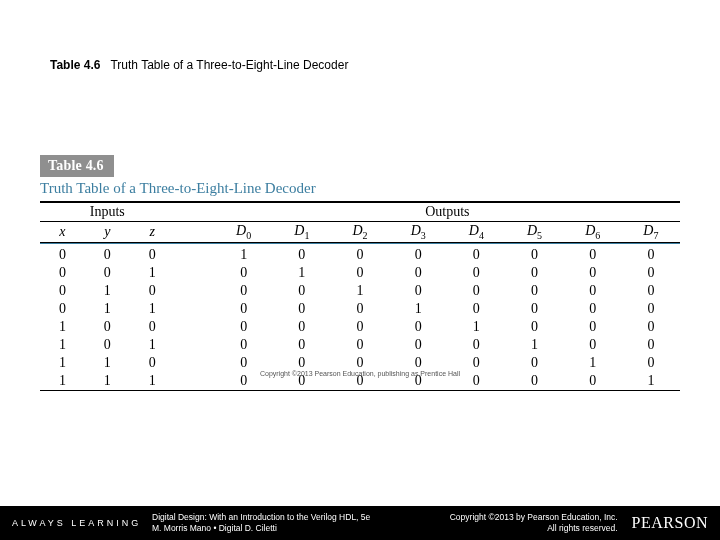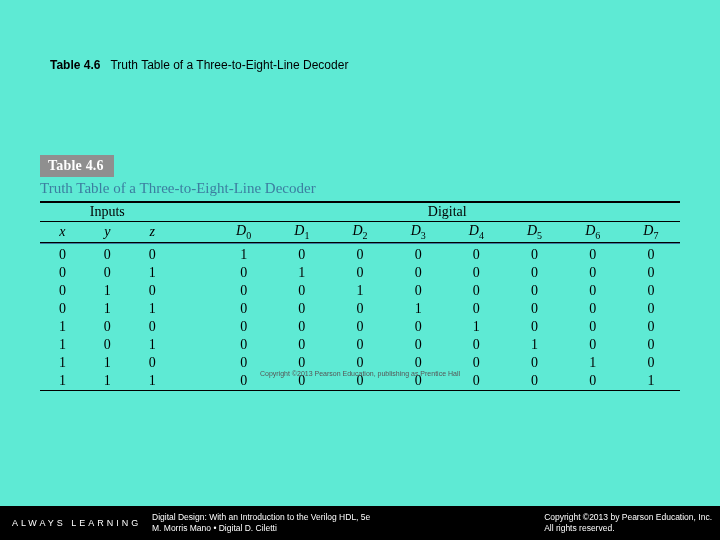--- a/index.html
+++ b/index.html
@@ -8,21 +8,21 @@
     width: 720px;
     height: 540px;
     background: #000;
     font-family: Verdana, Geneva, sans-serif;
     overflow: hidden;
   }
   .slide {
     position: relative;
     width: 720px;
     height: 540px;
-    background: #5eead4;
+    background: #ffffff;
     box-sizing: border-box;
   }
   .heading {
     position: absolute;
     top: 58px;
     left: 50px;
     font-size: 12px;
     color: #000;
   }
   .heading b { font-weight: 700; }
@@ -112,21 +112,21 @@
     font-weight: 300;
     white-space: nowrap;
   }
   .footer .book {
     flex: 1;
     line-height: 1.25;
     padding-left: 30px;
   }
   .footer .book .t1 { }
   .footer .copy {
-    text-align: left;
+    text-align: right;
     line-height: 1.25;
     padding-right: 8px;
     white-space: nowrap;
   }
   .footer .logo {
     padding: 0 12px 0 6px;
     font-family: "Times New Roman", serif;
     font-size: 16px;
     letter-spacing: .5px;
   }
@@ -142,21 +142,21 @@
 
   <div class="tablewrap">
     <div class="tbl-num">Table 4.6</div>
     <div class="tbl-title">Truth Table of a Three-to-Eight-Line Decoder</div>
 
     <table class="truth">
       <tbody>
           <tr class="grp rule-top">
         <th colspan="3">Inputs</th>
         <th class="gap-col"></th>
-        <th colspan="8">Digital</th>
+        <th colspan="8">Outputs</th>
       </tr>
       <tr class="hdr rule-thin">
         <th>x</th>
         <th>y</th>
         <th>z</th>
         <th class="gap-col"></th>
         <th><span>D</span><span class="sub">0</span></th>
         <th><span>D</span><span class="sub">1</span></th>
         <th><span>D</span><span class="sub">2</span></th>
         <th><span>D</span><span class="sub">3</span></th>
@@ -299,15 +299,16 @@
   <div class="footer">
     <div class="always">ALWAYS LEARNING</div>
     <div class="book">
       <span class="t1">Digital Design: With an Introduction to the Verilog HDL, 5e</span><br>
       <span>M. Morris Mano • Digital D. Ciletti</span>
     </div>
     <div class="copy">
       <span>Copyright ©2013 by Pearson Education, Inc.</span><br>
       <span>All rights reserved.</span>
     </div>
+    <div class="logo">PEARSON</div>
   </div>
 
 </div>
 
 </body></html>

